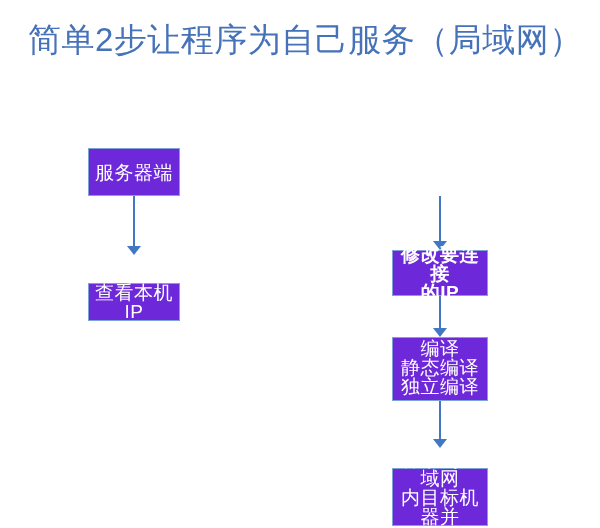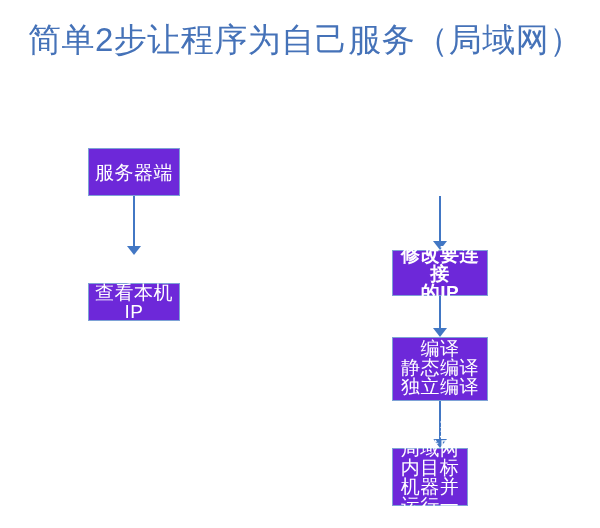--- a/index.html
+++ b/index.html
@@ -62,21 +62,21 @@
   }
 
   
   .n-server     { left: 88px;  top: 148px; width: 92px;  height: 48px; }
   .n-checkip    { left: 88px;  top: 255px; width: 92px;  height: 38px; margin-top: 28px; }
 
   
   .n-client     { left: 392px; top: 148px; width: 96px;  height: 48px; }
   .n-editip     { left: 392px; top: 250px; width: 96px;  height: 46px; font-weight: bold; }
   .n-compile    { left: 392px; top: 337px; width: 96px;  height: 64px; font-family: Liberation Mono, monospace; }
-  .n-release    { left: 392px; top: 448px; width: 76px;  height: 58px; }
+  .n-release    { left: 392px; top: 468px; width: 96px;  height: 58px; }
 
   
   .arrow {
     position: absolute;
     width: 14px;
   }
   .arrow .shaft {
     position: absolute;
     left: 6px;
     top: 0;

